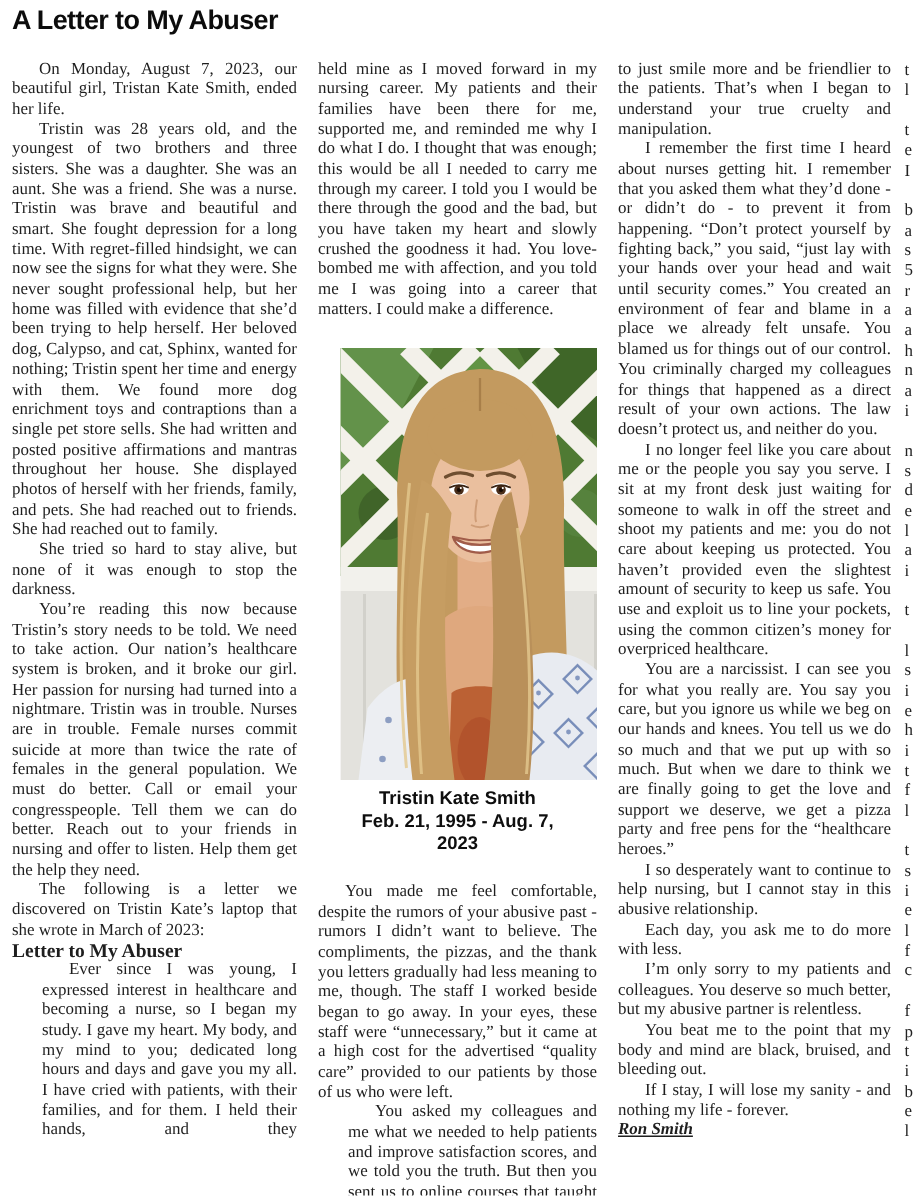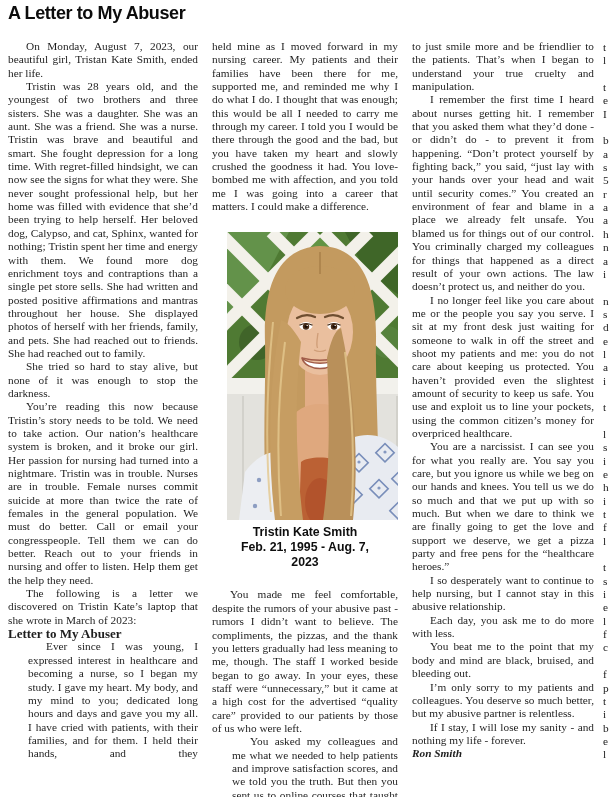--- a/index.html
+++ b/index.html
@@ -22,21 +22,21 @@
     font-size:11.3px;line-height:13.35px;
     text-align:justify;
   }
   #col1{left:8px;width:190px;}
   #col2{left:212px;width:186px;}
   #col3{left:412px;width:182px;}
   .col p{margin:0;text-indent:18px;}
   .col p.noindent{text-indent:0;}
   .col p.cont-end{text-align-last:justify;margin-left:20px;}
   .col p.head{text-indent:0;font-weight:bold;font-size:13px;}
-  .col p.signature{text-indent:0;font-weight:bold;font-style:italic;}
+  .col p.signature{text-indent:0;font-weight:bold;font-style:italic;text-decoration:underline;}
   figure{margin:4px 0 3px 0;padding:15px;}
   .photo{display:block;width:186px;height:288px;}
   figcaption{
     font-family:"Liberation Sans", sans-serif;
     font-weight:bold;font-size:12.3px;line-height:15px;
     text-align:center;margin-top:5px;color:#0e0e0e;
   }
   .edge-col{
     position:absolute;left:603px;top:41px;width:90px;height:756px;
     font-size:11.3px;line-height:13.35px;
@@ -173,22 +173,22 @@
     <p class="cont-end">You asked my colleagues and me what we needed to help patients and improve satisfaction scores, and we told you the truth. But then you sent us to online courses that taught us</p>
   </div>
 
   <div class="col" id="col3">
     <p class="noindent">to just smile more and be friendlier to the patients. That’s when I began to understand your true cruelty and manipulation.</p>
     <p>I remember the first time I heard about nurses getting hit. I remember that you asked them what they’d done - or didn’t do - to prevent it from happening. “Don’t protect yourself by fighting back,” you said, “just lay with your hands over your head and wait until security comes.” You created an environment of fear and blame in a place we already felt unsafe. You blamed us for things out of our control. You criminally charged my colleagues for things that happened as a direct result of your own actions. The law doesn’t protect us, and neither do you.</p>
     <p>I no longer feel like you care about me or the people you say you serve. I sit at my front desk just waiting for someone to walk in off the street and shoot my patients and me: you do not care about keeping us protected. You haven’t provided even the slightest amount of security to keep us safe. You use and exploit us to line your pockets, using the common citizen’s money for overpriced healthcare.</p>
     <p>You are a narcissist. I can see you for what you really are. You say you care, but you ignore us while we beg on our hands and knees. You tell us we do so much and that we put up with so much. But when we dare to think we are finally going to get the love and support we deserve, we get a pizza party and free pens for the “healthcare heroes.”</p>
     <p>I so desperately want to continue to help nursing, but I cannot stay in this abusive relationship.</p>
     <p>Each day, you ask me to do more with less.</p>
+    <p>I’m only sorry to my patients and colleagues. You deserve so much better, but my abusive partner is relentless.</p>
     <p>You beat me to the point that my body and mind are black, bruised, and bleeding out.</p>
-    <p>I’m only sorry to my patients and colleagues. You deserve so much better, but my abusive partner is relentless.</p>
     <p>If I stay, I will lose my sanity - and nothing my life - forever.</p>
     <p class="signature">Ron Smith</p>
   </div>
 
   <div class="edge-col">t
 l
 
 t
 e
 I

